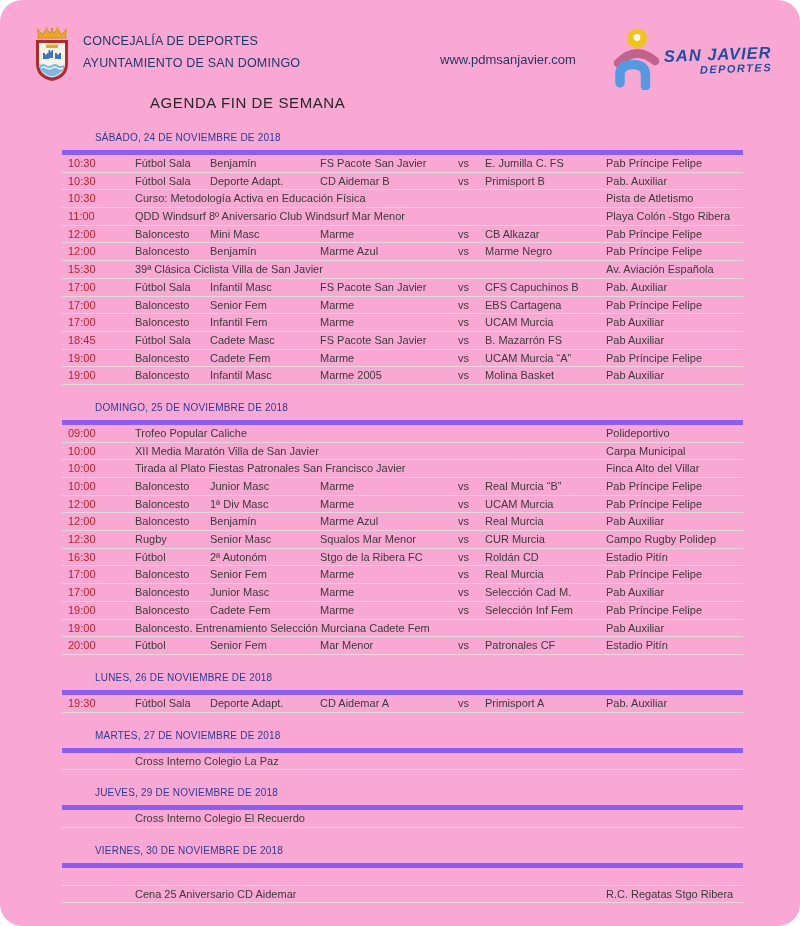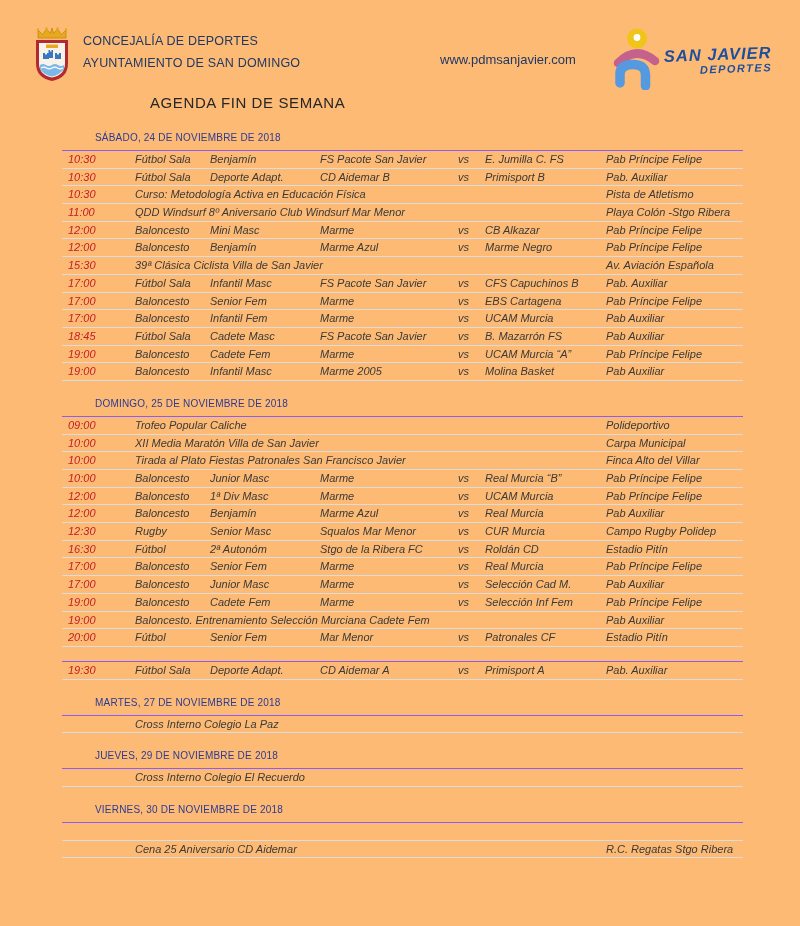--- a/index.html
+++ b/index.html
@@ -1,18 +1,18 @@
 <!DOCTYPE html>
 <html><head>
 <meta charset="utf-8">
 <style>
   * { margin:0; padding:0; box-sizing:border-box; }
   html,body { width:800px; height:926px; background:#ffffff; overflow:hidden;
               font-family:"Liberation Sans", sans-serif; color:#3a3a3a; }
-  .page { position:relative; width:800px; height:926px; background:#fdba74; }
+  .page { position:relative; width:800px; height:926px; background:#f9a8d4;border-radius:22px; }
 
   
   .hdr { position:absolute; top:26px; left:0; width:800px; height:66px; }
   .crest { position:absolute; left:34px; top:1px; }
   .org { position:absolute; left:83px; top:4px; color:#1f3864; font-size:12.5px;
          line-height:22px; letter-spacing:0.2px; }
   .site { position:absolute; left:440px; top:26px; color:#1f3864; font-size:13px; }
   .logo { position:absolute; left:610px; top:0; display:flex; align-items:center; }
   .logo-texts { margin-left:2px; color:#1d4f9e; transform:rotate(-2deg); }
   .logo-t1 { font-size:16.5px; font-weight:bold; font-style:italic; letter-spacing:1px; white-space:nowrap; }
@@ -21,21 +21,21 @@
   
   .title { position:absolute; top:94px; left:150px; font-size:15px; color:#262626;
            letter-spacing:0.6px; font-weight:400; }
 
   
   .main { position:absolute; top:120px; left:62px; width:738px; }
   section.day-sec { margin-top:14px; }
   section.day-sec:first-child { margin-top:9px; }
   .day { color:#2b3a94; font-size:10px; font-weight:400; letter-spacing:0.2px;
          margin:0 0 3px 33px; line-height:18px; }
-  .rows { width:681px; border-top:1px solid #8b5cf6;font-style:italic; }
+  .rows { width:681px; border-top:5px solid #8b5cf6; }
   .row { display:grid; grid-template-columns:73px 75px 110px 138px 27px 121px 137px;
          height:17.7px; line-height:17.4px; border-bottom:1px solid #dcdcdc;
          font-size:11px; }
   .c { white-space:nowrap; overflow:visible; }
   .time { color:#c01f25; padding-left:6px; }
   .desc { grid-column:2 / 7; }
 
   
   .footer { width:681px; text-align:center; margin-top:17px; font-size:12.5px; color:#1f3864; }
   .flink { color:#3333cc; text-decoration:underline; cursor:pointer; }
@@ -323,20 +323,21 @@
     <span class="c cat">Senior Fem</span>
     <span class="c home">Mar Menor</span>
     <span class="c vs">vs</span>
     <span class="c away">Patronales CF</span>
     <span class="c venue">Estadio Pitín</span>
   </div>
 </div>
   </section>
 
   <section class="day-sec">
+    <h2 class="day">LUNES, 26 DE NOVIEMBRE DE 2018</h2>
     <div class="rows">
   <div class="row">
     <span class="c time">19:30</span>
     <span class="c sport">Fútbol Sala</span>
     <span class="c cat">Deporte Adapt.</span>
     <span class="c home">CD Aidemar A</span>
     <span class="c vs">vs</span>
     <span class="c away">Primisport A</span>
     <span class="c venue">Pab. Auxiliar</span>
   </div>

